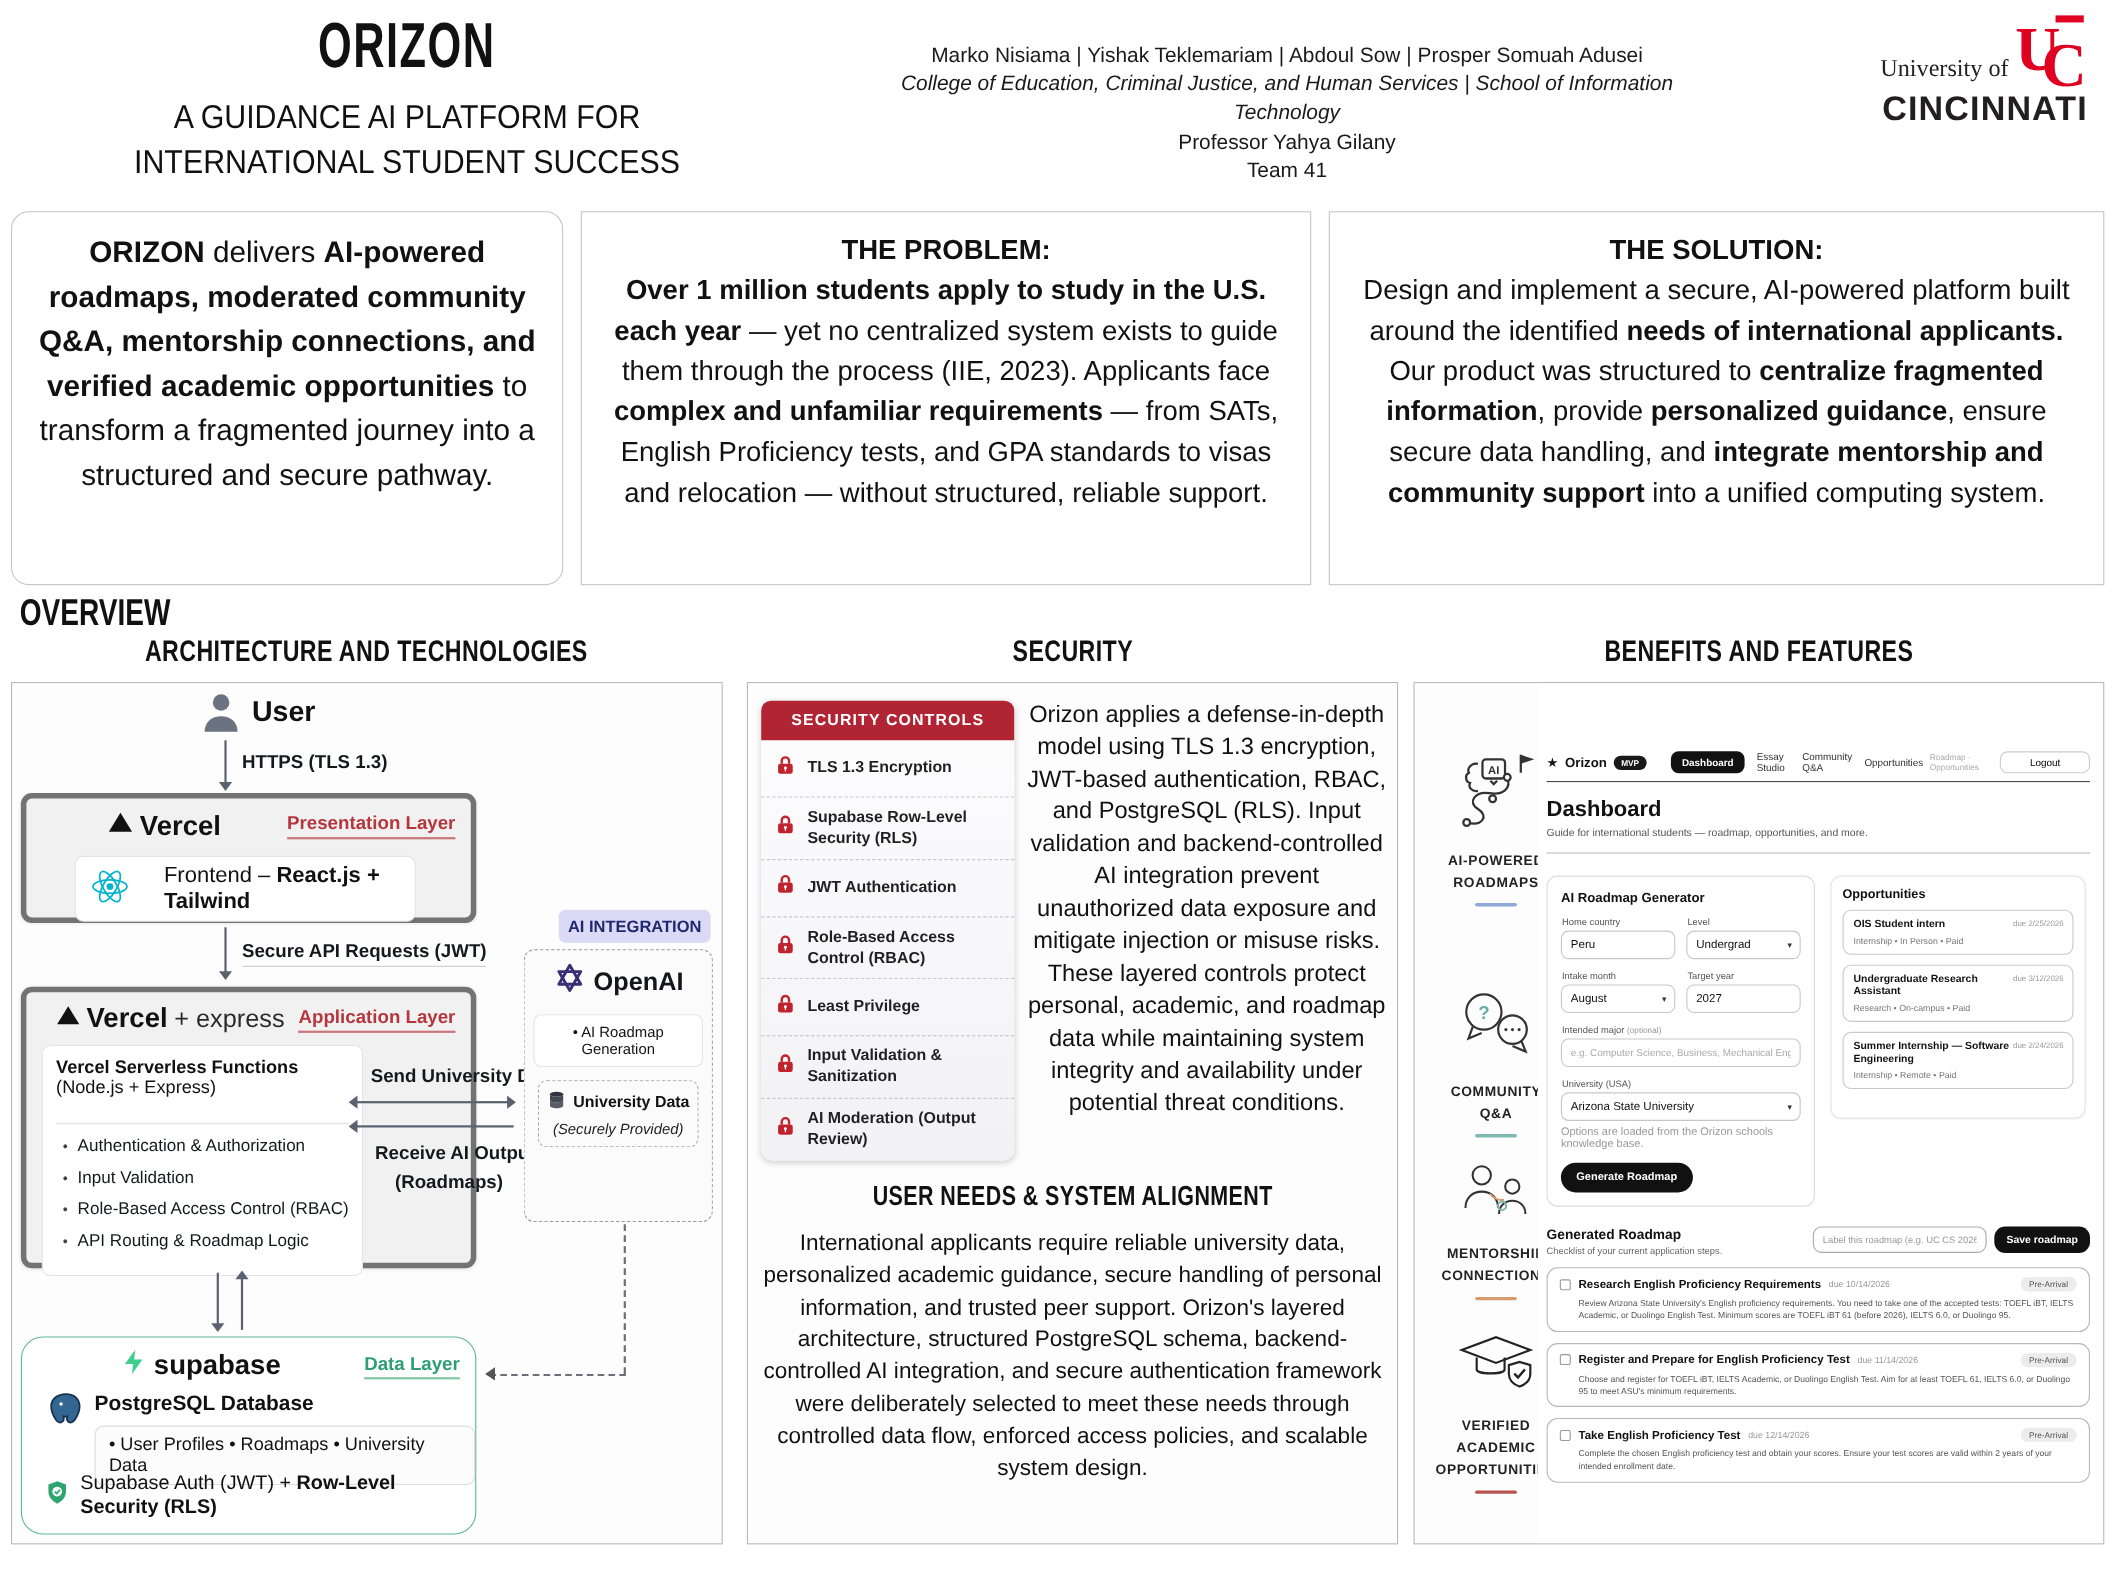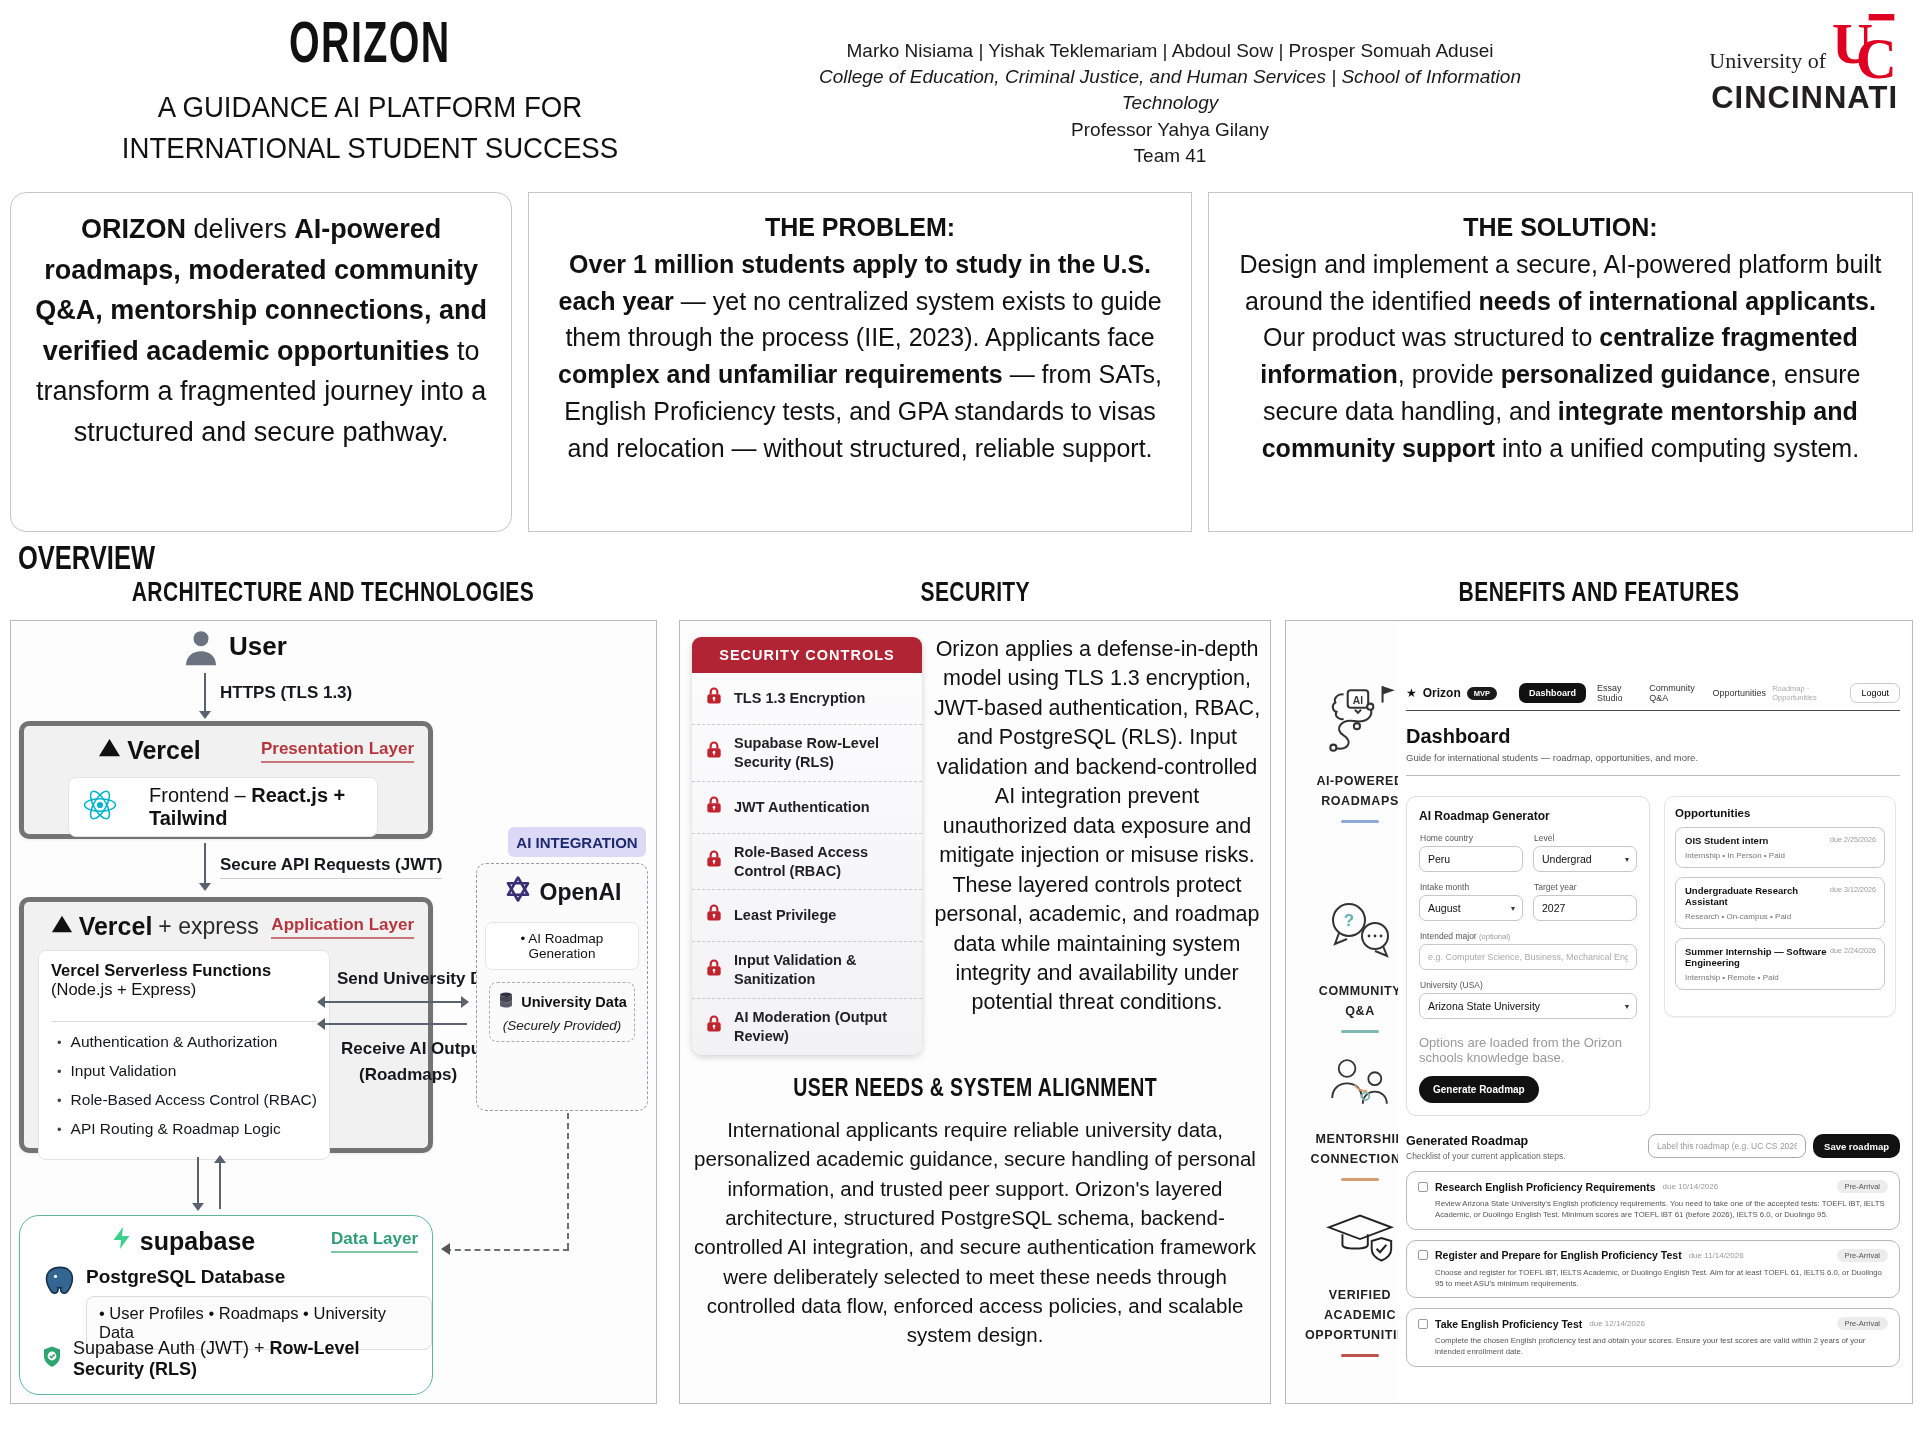--- a/index.html
+++ b/index.html
@@ -97,35 +97,35 @@
 .bf-dash{position:absolute;left:112px;top:0;width:512px;height:100%;padding:62px 10px 0 8px;background:#fff;}
 .nav{display:flex;align-items:center;gap:6px;border-bottom:1.5px solid #4a4a4a;padding-bottom:7px;}
 .nav-star{font-size:12px;}
 .nav-brand{font-size:12px;font-weight:700;}
 .nav-badge{background:#1a1a1a;color:#fff;font-size:7.5px;font-weight:700;padding:2px 7px;border-radius:9px;}
 .nav-tabs{display:flex;align-items:center;gap:11px;margin-left:16px;}
 .nav-tab{font-size:9px;color:#333;cursor:pointer;}
 .nav-tab.active{background:#111;color:#fff;padding:5px 10px;border-radius:7px;font-weight:700;}
 .nav-right{margin-left:auto;display:flex;align-items:center;gap:8px;}
 .nav-crumb{font-size:7.5px;color:#aaa;}
-.nav-logout{font-size:9px;border:1px solid #ccc;border-radius:7px;padding:4px 10px;background:#fff;}
+.nav-logout{font-size:9px;border:1px solid #ccc;border-radius:7px;padding:4px 26px;background:#fff;}
 .dash-h1{font-size:20px;font-weight:700;margin-top:14px;}
 .dash-sub{font-size:9.5px;color:#555;margin-top:4px;}
 .dash-hr{border-top:1px solid #bbb;margin-top:12px;}
 .dash-grid{display:flex;gap:14px;margin-top:20px;}
 .gen-card{width:244px;border:1px solid #ddd;border-radius:10px;padding:12px;background:#fff;}
 .gen-title{font-size:12px;font-weight:700;}
 .f-row{display:flex;gap:10px;}
 .f-col{flex:1;}
 .f-label{font-size:8.5px;color:#555;margin:10px 0 3px 1px;}
 .f-label .opt{color:#999;font-size:7.5px;}
 .f-input{position:relative;height:26px;border:1px solid #c7c7c7;border-radius:7px;background:#fff;display:flex;align-items:center;padding:0 8px;font-size:10.5px;}
 .f-input .ph{color:#aaa;font-size:9px;white-space:nowrap;overflow:hidden;}
 .f-chev{position:absolute;right:7px;font-size:8px;color:#333;}
-.gen-note{font-size:13px;color:#999;margin-top:16px;}
+.gen-note{font-size:10px;color:#999;margin-top:5px;}
 .btn-black{display:inline-flex;align-items:center;justify-content:center;background:#111;color:#fff;border-radius:14px;font-weight:700;border:none;}
 .gen-btn{height:27px;padding:0 14px;font-size:10px;margin-top:11px;}
 .opp-card{width:232px;border:1px solid #e6e6e6;border-radius:10px;padding:10px;background:#fff;box-shadow:0 1px 2px rgba(0,0,0,.05);align-self:flex-start;}
 .opp-title{font-size:11.5px;font-weight:700;margin-bottom:8px;}
 .opp-item{border:1px solid #c9c9c9;border-radius:8px;padding:7px 9px;margin-bottom:9px;position:relative;}
 .opp-item:last-child{margin-bottom:16px;}
 .opp-name{font-size:9.5px;font-weight:700;padding-right:44px;}
 .opp-due{position:absolute;right:8px;top:7px;font-size:7.2px;color:#999;}
 .opp-meta{font-size:8px;color:#777;margin-top:5px;}
 .rm-head{display:flex;align-items:flex-start;margin-top:18px;}

